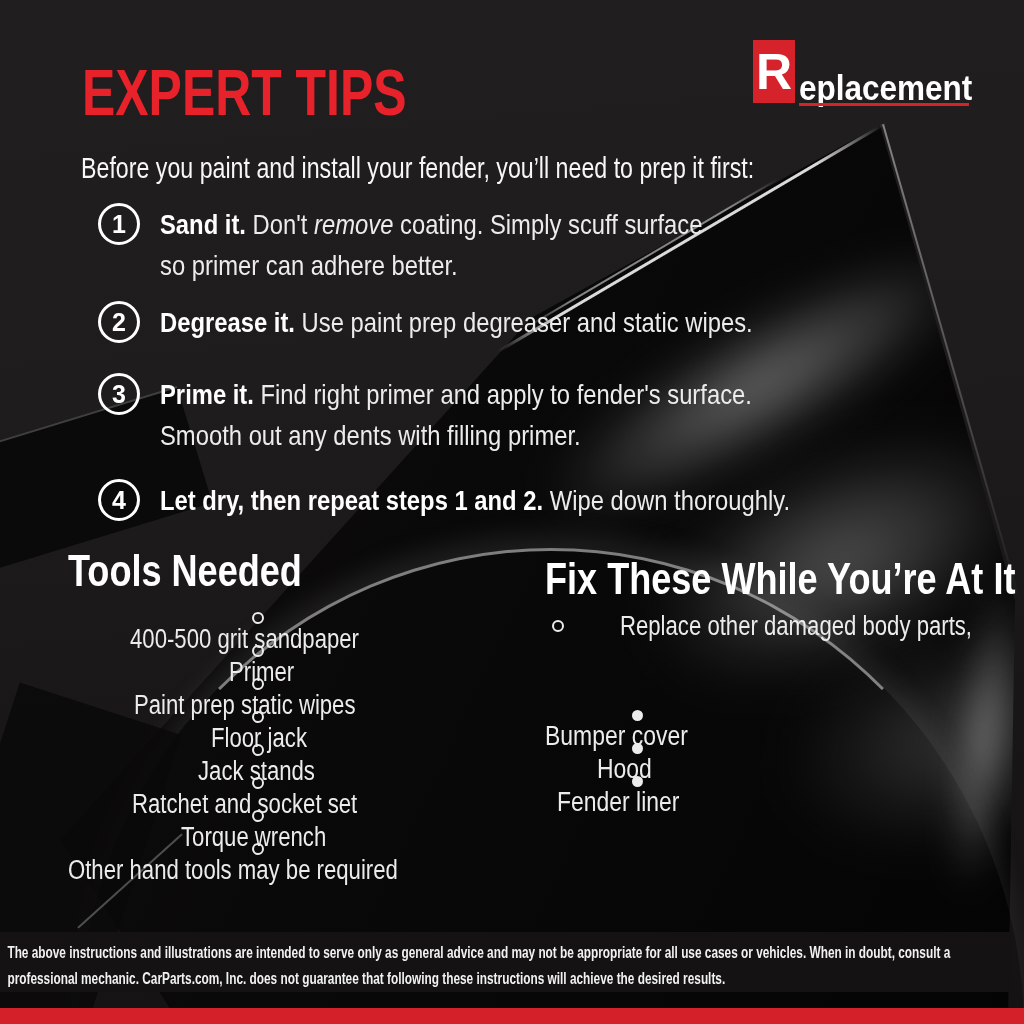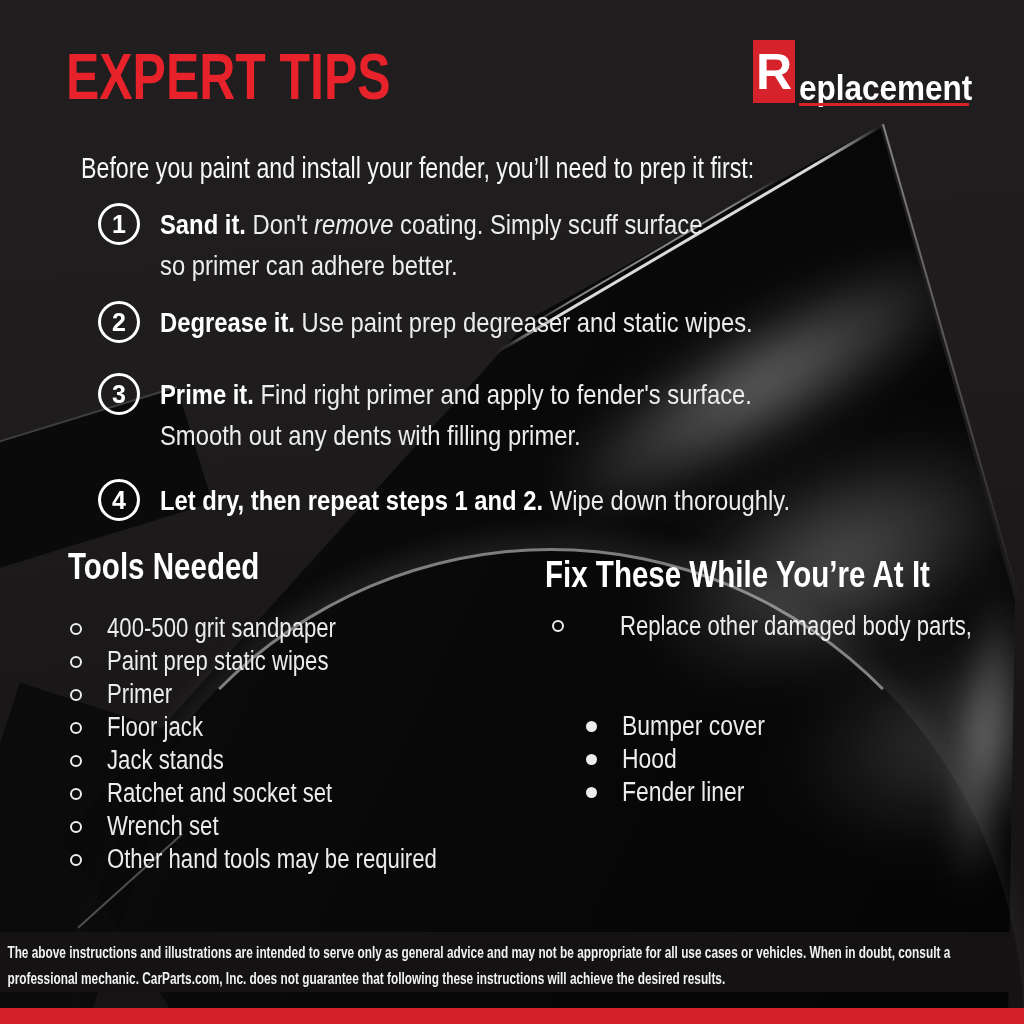--- a/index.html
+++ b/index.html
@@ -49,21 +49,21 @@
     background: rgba(255,255,255,.28); filter: blur(.5px); }
   
   .cx { display:inline-block; transform-origin:0 50%; white-space:nowrap; }
   .cx74 { transform: scaleX(.74); transform-origin:0 0; }
   .cx78 { transform: scaleX(.78); }
   .cx80 { transform: scaleX(.80); }
   .cx82 { transform: scaleX(.82); }
   .cx85 { transform: scaleX(.85); transform-origin:0 0; }
   
   .content { position:absolute; inset:0; z-index:1; }
-  .title { position:absolute; left:66px; top:44px; margin:0;
+  .title { position:absolute; left:66px; top:44px; margin:16px;
     font-size:64px; font-weight:800; letter-spacing:0;
     color: var(--accent-red,#e8222b); line-height:1.05; }
   .logo { position:absolute; left:753px; top:40px; width:215px; height:68px; }
   .logo-box { position:absolute; left:0; top:0; width:42px; height:63px;
     background: var(--logo-red,#d6232b); color:#fff; font-weight:800; font-size:50px;
     display:flex; align-items:center; justify-content:center; }
   .logo-rest { position:absolute; left:46px; bottom:3px; color:#fff; font-weight:700;
     font-size:35px; line-height:1; transform: scaleX(.9); transform-origin:0 100%; white-space:nowrap; }
   .logo-underline { position:absolute; left:46px; top:63px; width:170px; height:3px;
     background: var(--logo-red,#d6232b); }
@@ -72,25 +72,25 @@
   .steps li { position:absolute; left:160px; }
   .steps li:nth-child(1){ top:204px; } .steps li:nth-child(2){ top:302px; }
   .steps li:nth-child(3){ top:374px; } .steps li:nth-child(4){ top:480px; }
   .badge { position:absolute; left:-62px; top:-1px; width:42px; height:42px;
     border:3px solid #fff; border-radius:50%; box-sizing:border-box;
     color:#fff; font-weight:700; font-size:25px; line-height:36px; text-align:center; }
   .step-text { font-size:28px; line-height:41px; color:#ececec;
     transform: scaleX(.85); transform-origin:0 0; white-space:nowrap; }
   .step-text .b { font-weight:700; color:#fff; }
   .step-text .i { font-style:italic; }
-  .col-h { position:absolute; margin:0; font-size:36px; font-weight:800; color:#fff;text-align:right; }
+  .col-h { position:absolute; margin:0; font-size:44px; font-weight:800; color:#fff;text-align:right; }
   .tools-h { left:68px; top:546px; } .fixes-h { left:545px; top:546px;margin-top:8px; }
   .plain-list { list-style:none; margin:0; padding:0; position:absolute; }
   .tools-list { left:68px; top:612px; }
-  .plain-list li { height:33px; display:flex; align-items:center; }
+  .plain-list li { height:33px; display:flex; align-items:center;flex-direction:column; }
   .dot-o { width:12px; height:12px; border:2.5px solid #ececec; border-radius:50%;
     box-sizing:border-box; flex:0 0 auto; }
   .dot-f { width:11px; height:11px; background:#ececec; border-radius:50%; flex:0 0 auto; }
   .tools-list .dot-o { margin:0 25px 0 2px; }
   .li-text { font-size:27px; color:#ececec; }
   .fix-lead { position:absolute; left:545px; top:610px; display:flex; align-items:flex-start;gap:31px; }
   .fix-lead .dot-o { margin:10px 25px 0 7px; }
   .fix-lead-lines div { font-size:27px; line-height:33px; color:#ececec; }
   .fix-list { left:545px; top:676px;margin-top:34px; }
   .fix-list .dot-f { margin:0 25px 0 41px; }
@@ -156,41 +156,41 @@
       </ol>
 
     <h2 class="col-h tools-h"><span class="cx cx82">Tools Needed</span></h2>
     <ul class="plain-list tools-list" id="tools-list">
         <li>
           <span class="dot-o"></span>
           <span class="li-text cx cx82">400-500 grit sandpaper</span>
         </li>
         <li>
           <span class="dot-o"></span>
+          <span class="li-text cx cx82">Primer</span>
+        </li>
+        <li>
+          <span class="dot-o"></span>
           <span class="li-text cx cx82">Paint prep static wipes</span>
         </li>
         <li>
           <span class="dot-o"></span>
-          <span class="li-text cx cx82">Primer</span>
-        </li>
-        <li>
-          <span class="dot-o"></span>
           <span class="li-text cx cx82">Floor jack</span>
         </li>
         <li>
           <span class="dot-o"></span>
           <span class="li-text cx cx82">Jack stands</span>
         </li>
         <li>
           <span class="dot-o"></span>
           <span class="li-text cx cx82">Ratchet and socket set</span>
         </li>
         <li>
           <span class="dot-o"></span>
-          <span class="li-text cx cx82">Wrench set</span>
+          <span class="li-text cx cx82">Torque wrench</span>
         </li>
         <li>
           <span class="dot-o"></span>
           <span class="li-text cx cx82">Other hand tools may be required</span>
         </li>
       </ul>
 
     <h2 class="col-h fixes-h"><span class="cx cx82">Fix These While You’re At It</span></h2>
 
     <div class="fix-lead">

